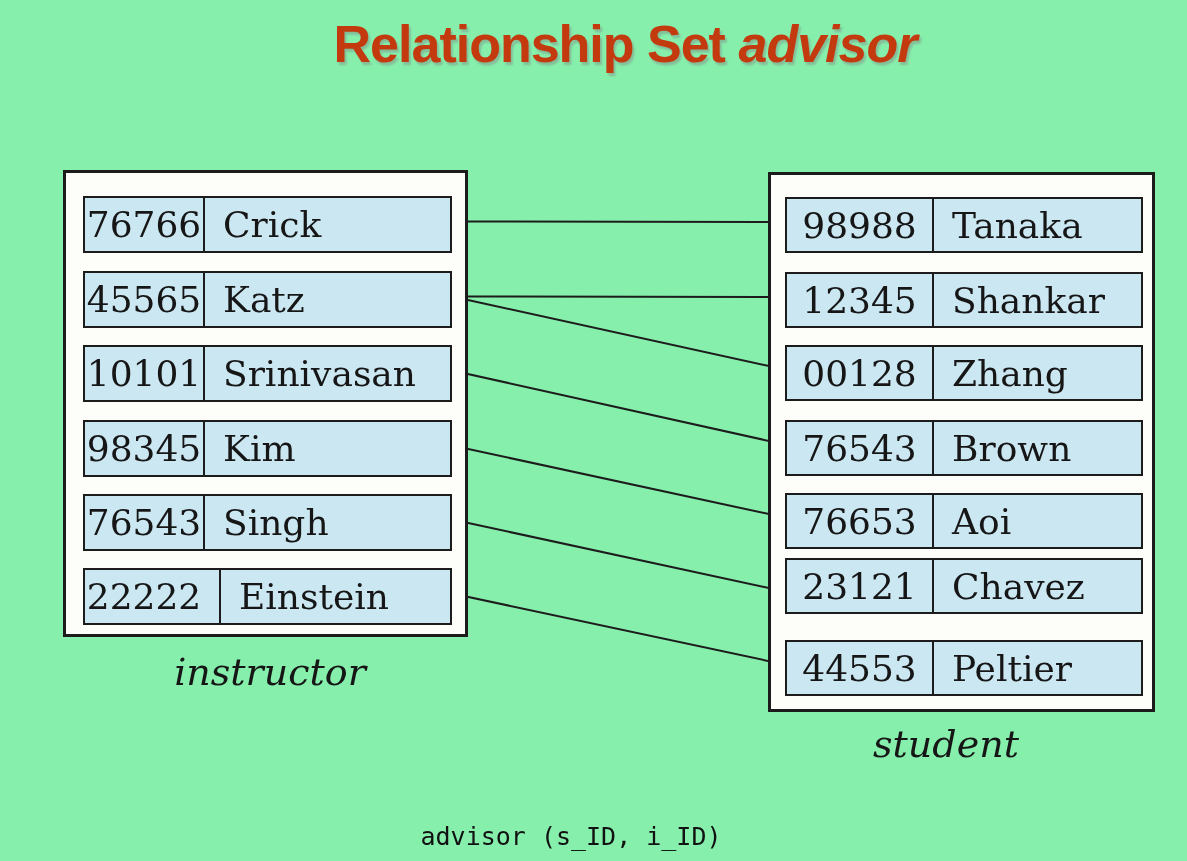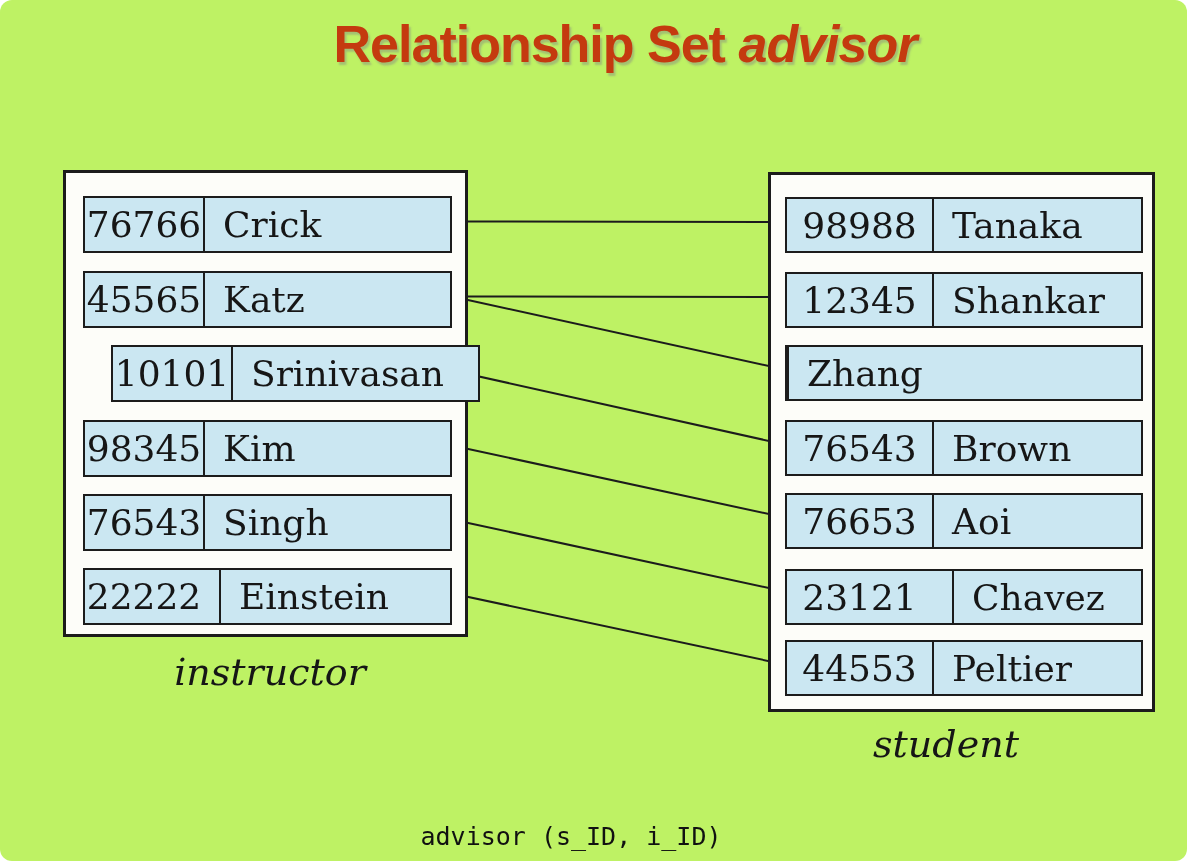--- a/index.html
+++ b/index.html
@@ -1,23 +1,22 @@
 <!DOCTYPE html>
 <html><head>
 <meta charset="utf-8">
 <style>
   html, body { margin: 0; padding: 0; background: #ffffff; }
   .stage {
     position: relative;
     width: 1187px;
     height: 861px;
-    background: #bef264;
+    background: #86efac;
     font-family: "DejaVu Serif", serif;
     overflow: hidden;
-    border-radius: 12px;
   }
   .slide-title {
     position: absolute;
     top: 14px;
     left: 625px;
     transform: translateX(-50%);
     white-space: nowrap;
     font-family: "Liberation Sans", sans-serif;
     font-weight: bold;
     font-size: 52px;
@@ -105,21 +104,21 @@
 
   <div class="entity-box instructor" style="background: rgb(253, 253, 249); border-color: rgb(28, 28, 28);">
     <div class="row" style="top: 23px; background: rgb(203, 231, 242); border-color: rgb(28, 28, 28);">
       <div class="cell id">76766</div>
       <div class="cell name">Crick</div>
     </div>
     <div class="row" style="top: 98px; background: rgb(203, 231, 242); border-color: rgb(28, 28, 28);">
       <div class="cell id">45565</div>
       <div class="cell name">Katz</div>
     </div>
-    <div class="row" style="top: 172px; background: rgb(203, 231, 242); border-color: rgb(28, 28, 28); margin-left: 28px;">
+    <div class="row" style="top: 172px; background: rgb(203, 231, 242); border-color: rgb(28, 28, 28);">
       <div class="cell id">10101</div>
       <div class="cell name">Srinivasan</div>
     </div>
     <div class="row" style="top: 247px; background: rgb(203, 231, 242); border-color: rgb(28, 28, 28);">
       <div class="cell id">98345</div>
       <div class="cell name">Kim</div>
     </div>
     <div class="row" style="top: 321px; background: rgb(203, 231, 242); border-color: rgb(28, 28, 28);">
       <div class="cell id">76543</div>
       <div class="cell name">Singh</div>
@@ -133,31 +132,32 @@
   <div class="entity-box student" style="background: rgb(253, 253, 249); border-color: rgb(28, 28, 28);">
     <div class="row" style="top: 22px; background: rgb(203, 231, 242); border-color: rgb(28, 28, 28);">
       <div class="cell id">98988</div>
       <div class="cell name">Tanaka</div>
     </div>
     <div class="row" style="top: 97px; background: rgb(203, 231, 242); border-color: rgb(28, 28, 28);">
       <div class="cell id">12345</div>
       <div class="cell name">Shankar</div>
     </div>
     <div class="row" style="top: 170px; background: rgb(203, 231, 242); border-color: rgb(28, 28, 28);">
+      <div class="cell id">00128</div>
       <div class="cell name">Zhang</div>
     </div>
     <div class="row" style="top: 245px; background: rgb(203, 231, 242); border-color: rgb(28, 28, 28);">
       <div class="cell id">76543</div>
       <div class="cell name">Brown</div>
     </div>
     <div class="row" style="top: 318px; background: rgb(203, 231, 242); border-color: rgb(28, 28, 28);">
       <div class="cell id">76653</div>
       <div class="cell name">Aoi</div>
     </div>
-    <div class="row" style="top: 394px; background: rgb(203, 231, 242); border-color: rgb(28, 28, 28); gap: 20px;">
+    <div class="row" style="top: 383px; background: rgb(203, 231, 242); border-color: rgb(28, 28, 28);">
       <div class="cell id">23121</div>
       <div class="cell name">Chavez</div>
     </div>
     <div class="row" style="top: 465px; background: rgb(203, 231, 242); border-color: rgb(28, 28, 28);">
       <div class="cell id">44553</div>
       <div class="cell name">Peltier</div>
     </div>
   </div>
 
   <div class="entity-label instructor-label">instructor</div>

